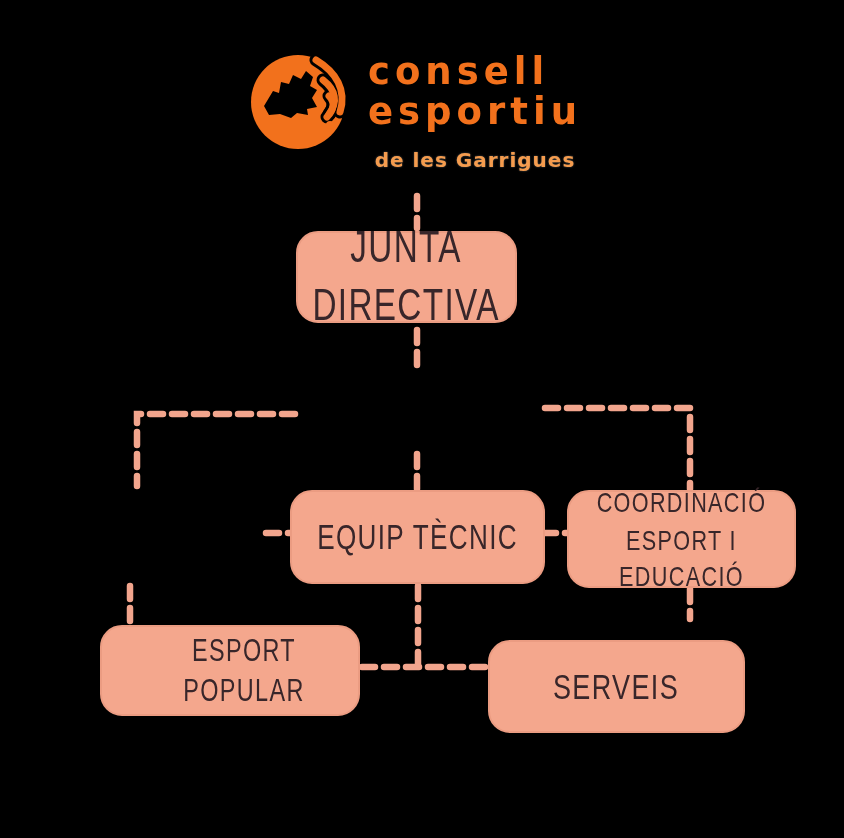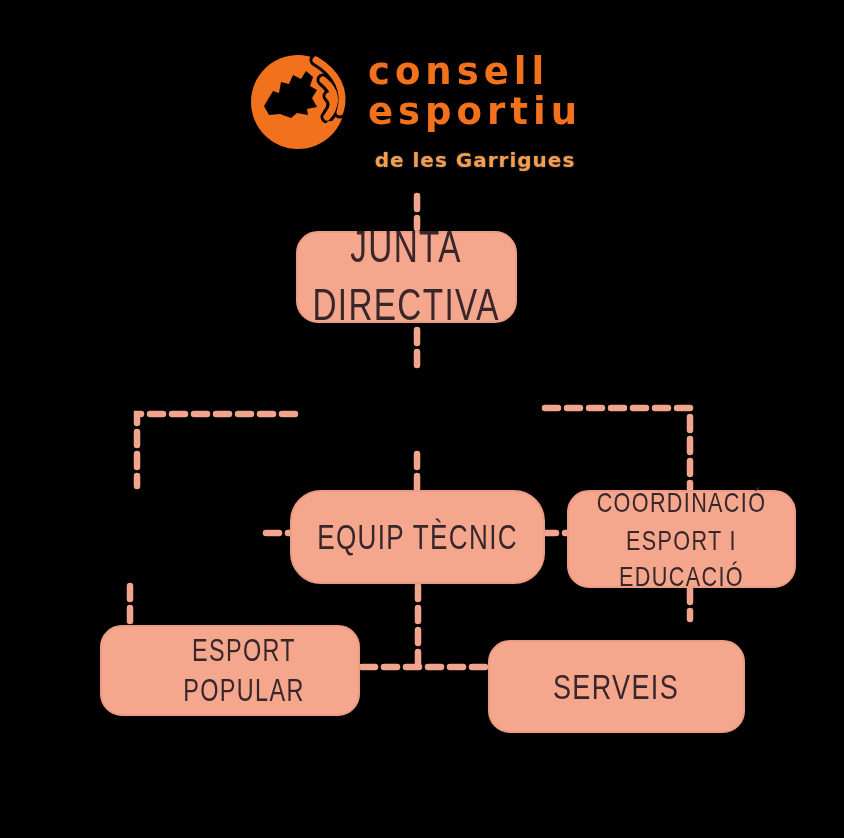--- a/index.html
+++ b/index.html
@@ -27,21 +27,21 @@
     background:var(--box-fill,#f4a78d);
     border:2px solid var(--box-border,#eb9c82);
     border-radius:22px;
     display:flex;align-items:center;justify-content:center;
     color:var(--text-color,#38262a);text-align:center;
   }
   .lbl{transform:scale(.9,1.18);letter-spacing:1.5px;line-height:1.32;font-weight:normal;}
   .lbl span{display:block;}
   .n-junta   {left:287px;top:231px;width:221px;height:92px;font-size:37px;margin-left:9px;}
   .n-secret  {left:295px;top:368px;width:250px;height:86px;font-size:24px;}
-  .n-equip   {left:290px;top:490px;width:255px;height:94px;font-size:29px;border-radius:31px;}
+  .n-equip   {left:290px;top:490px;width:255px;height:94px;font-size:29px;}
   .n-coordl  {left:8px;  top:487px;width:260px;height:98px;font-size:21px;}
   .n-coordr  {left:567px;top:490px;width:229px;height:98px;font-size:24px;}
   .n-esportp {left:100px;top:625px;width:260px;height:91px;font-size:26px;padding-left:28px;}
   .n-serveis {left:488px;top:620px;width:257px;height:93px;font-size:30px;margin-top:20px;}
 </style>
 </head>
 <body>
 
 <div class="canvas">
 

